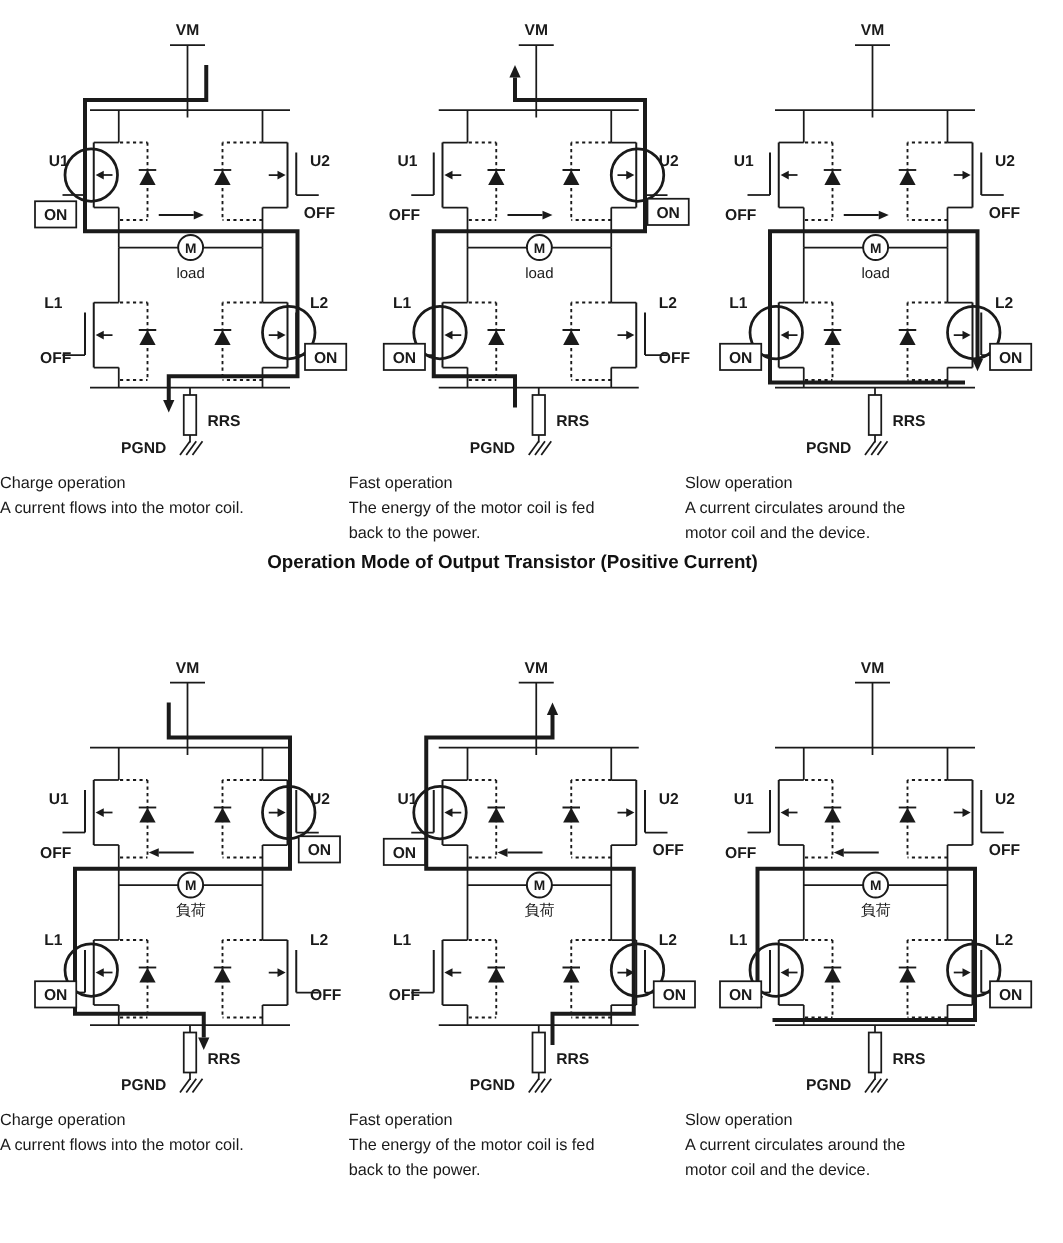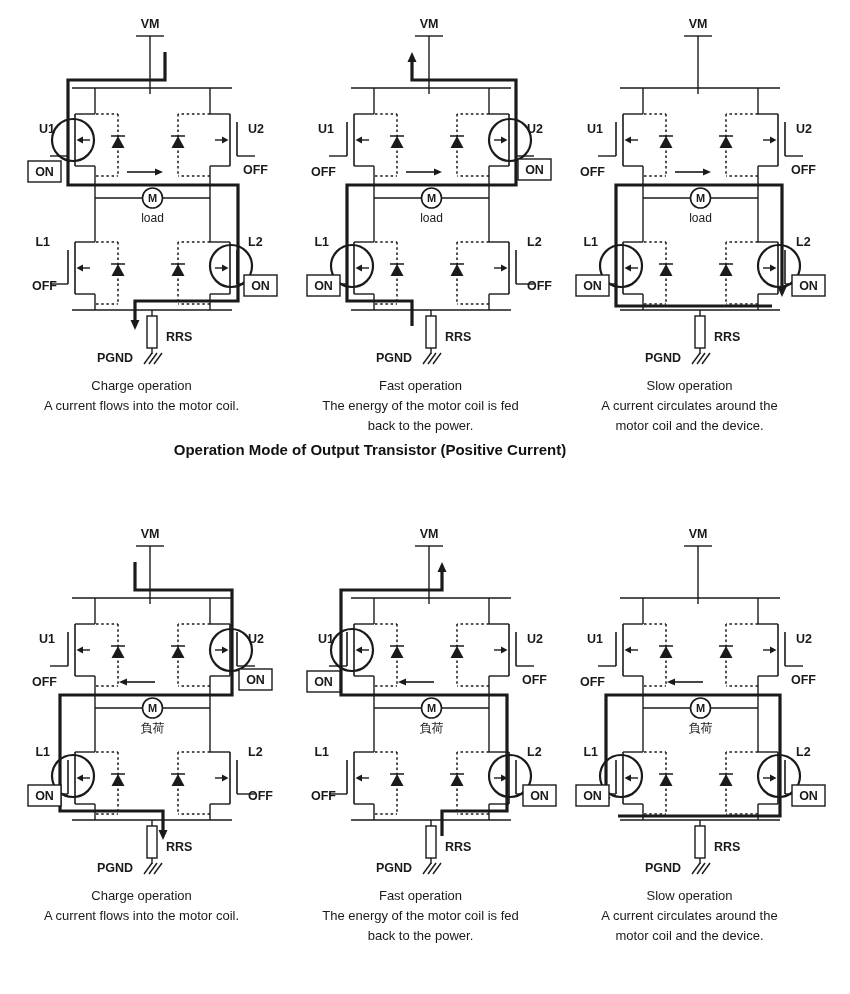--- a/index.html
+++ b/index.html
@@ -3,26 +3,26 @@
 <meta charset="utf-8">
 <style>
   html,body{margin:0;padding:0;background:#ffffff;}
   body{width:850px;height:994px;font-family:"Liberation Sans","DejaVu Sans",sans-serif;}
   .page{position:relative;width:850px;height:994px;background:#ffffff;overflow:hidden;}
   .cell{position:absolute;width:283px;height:470px;}
   .cell svg{display:block;}
   svg text{font-family:"Liberation Sans","DejaVu Sans",sans-serif;}
   .caption{
     position:absolute;top:376px;left:0;width:283px;
-    text-align:center;font-size:13px;line-height:1.55;color:#1a1a1a;
+    text-align:left;font-size:13px;line-height:1.55;color:#1a1a1a;
     white-space:pre-line;
   }
   .title{
     position:absolute;left:0;width:740px;text-align:center;
-    font-weight:bold;font-size:15px;color:#111111;
+    font-weight:bold;font-size:15px;color:#111111;padding-left:40px;
   }
 </style>
 </head>
 <body>
 
 <div class="page">
 
   <div class="cell" style="left:0px;top:0px">
     <svg width="283" height="370" viewBox="0 0 283 370">
         <g>

